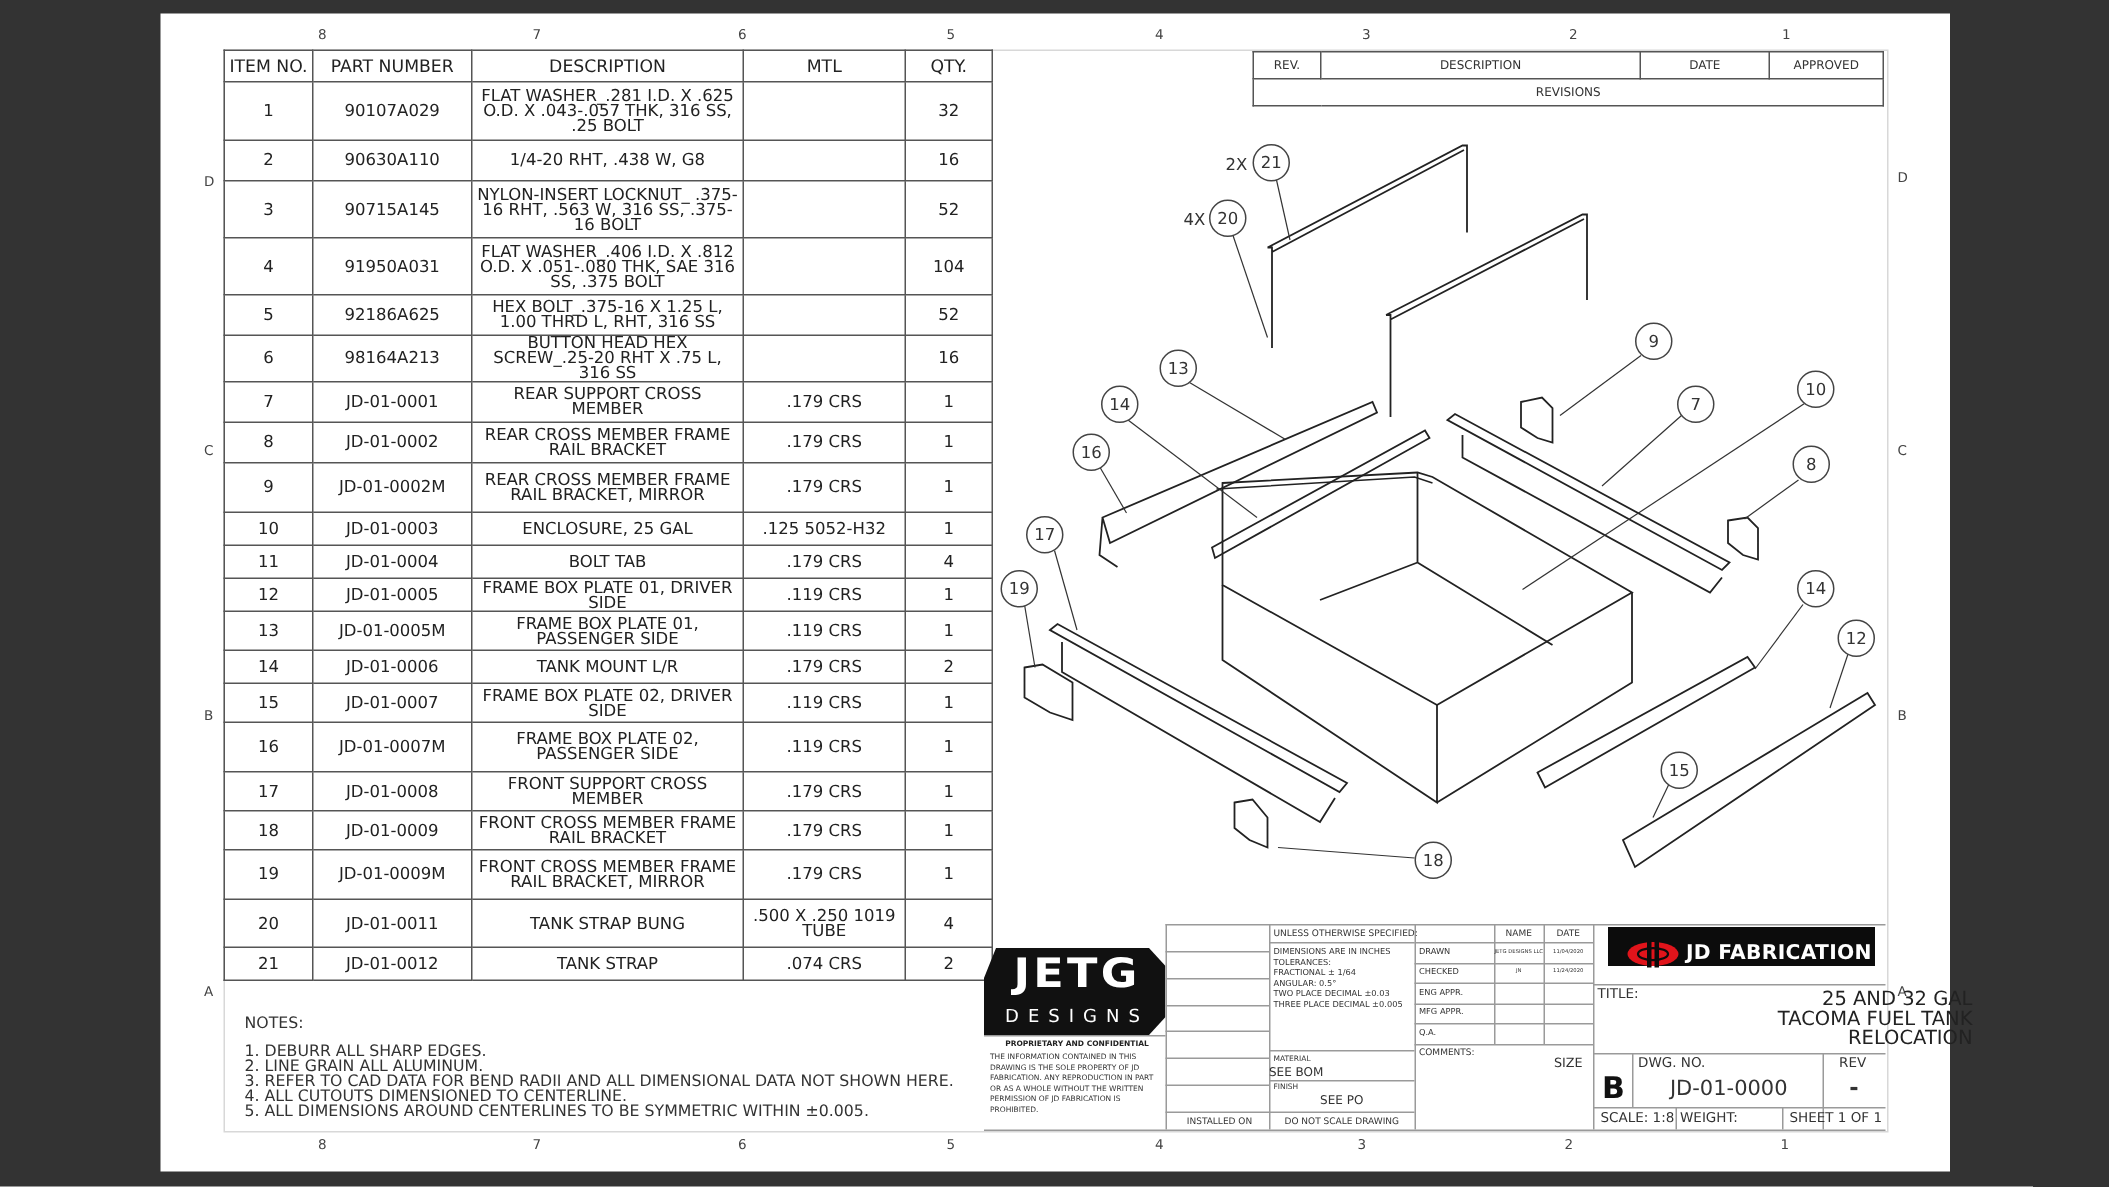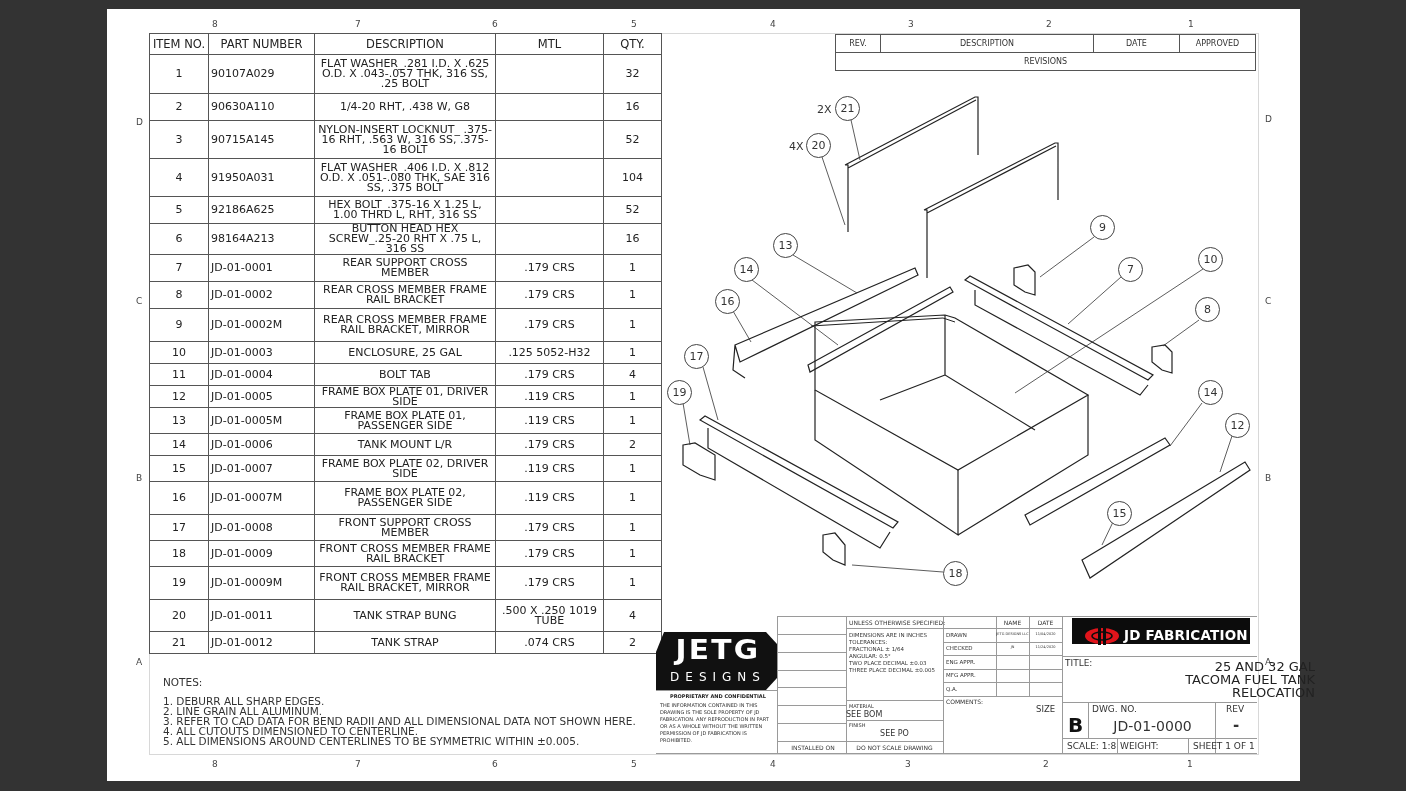--- a/index.html
+++ b/index.html
@@ -6,21 +6,21 @@
   body { width:1406px; height:791px; background:#333333; position:relative; overflow:hidden; font-family:"DejaVu Sans", sans-serif; color:#222; }
   .sheet { position:absolute; left:107px; top:9px; width:1193px; height:772px; background:#ffffff; }
   .frame { position:absolute; left:149px; top:33px; width:1108px; height:720px; border:1px solid #d8d8d8; }
   .zone { position:absolute; font-size:9px; color:#444; }
 
   
   table.bom { position:absolute; left:149px; top:33px; border-collapse:collapse; font-size:11px; color:#222; table-layout:fixed; }
   table.bom td, table.bom th { border:1px solid #555; padding:0 2px; line-height:10px; font-weight:normal; }
   table.bom th { height:20px; font-size:11.5px; text-align:center; }
   table.bom td.c { text-align:center; }
-  table.bom td.l { text-align:left; }
+  table.bom td.l { text-align:center; }
   table.bom td.desc { text-align:center; font-size:11px; }
 
   
   table.rev { position:absolute; left:835px; top:34px; width:421px; border-collapse:collapse; font-size:8px; color:#333; }
   table.rev td { border:1px solid #555; text-align:center; height:15px; }
 
   
   .notes { position:absolute; left:163px; top:677px; font-size:10.5px; color:#333; line-height:10px; }
   .notes .title { margin-bottom:9px; }
 

